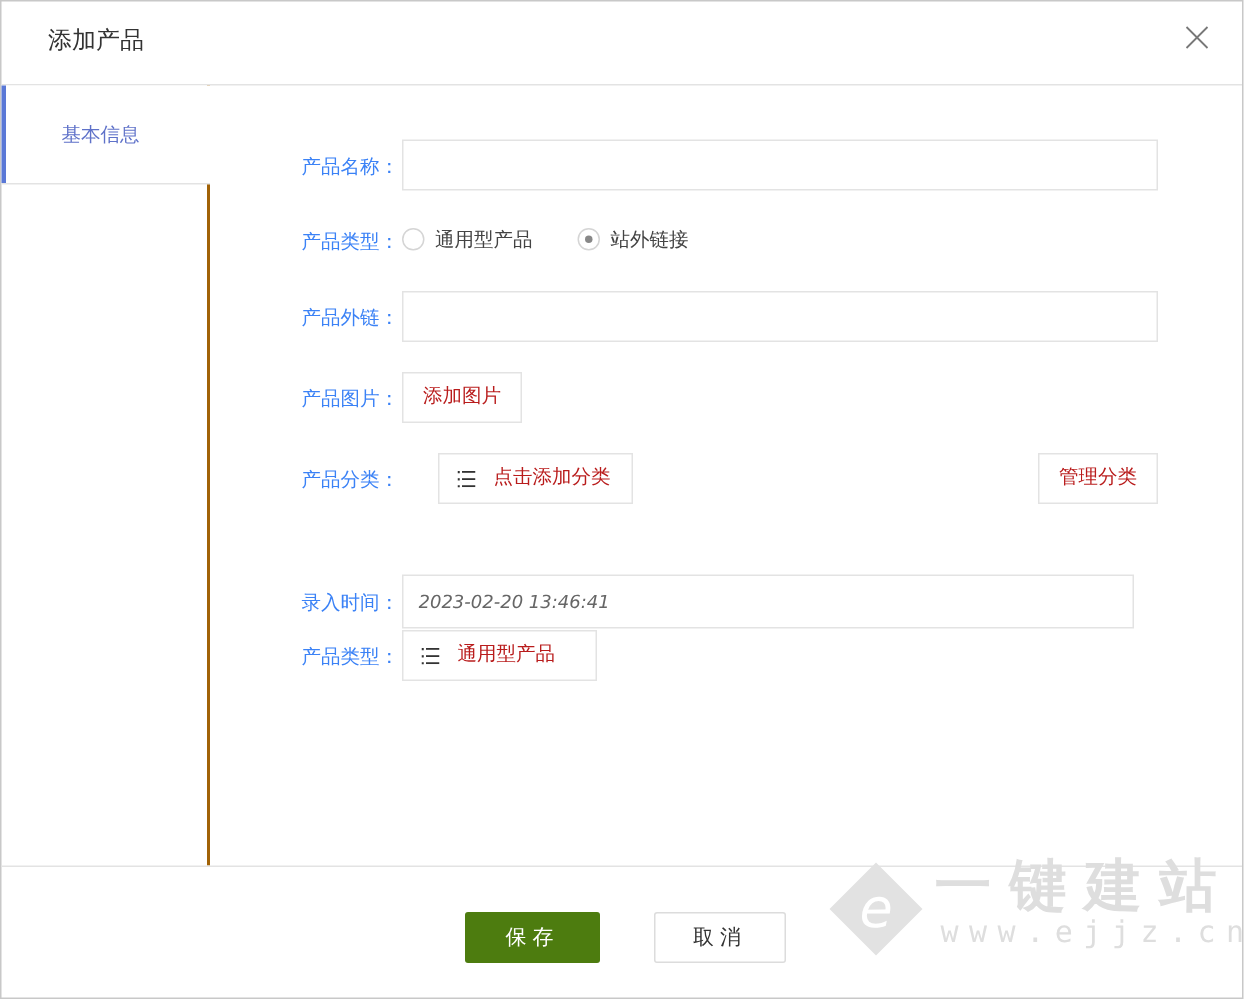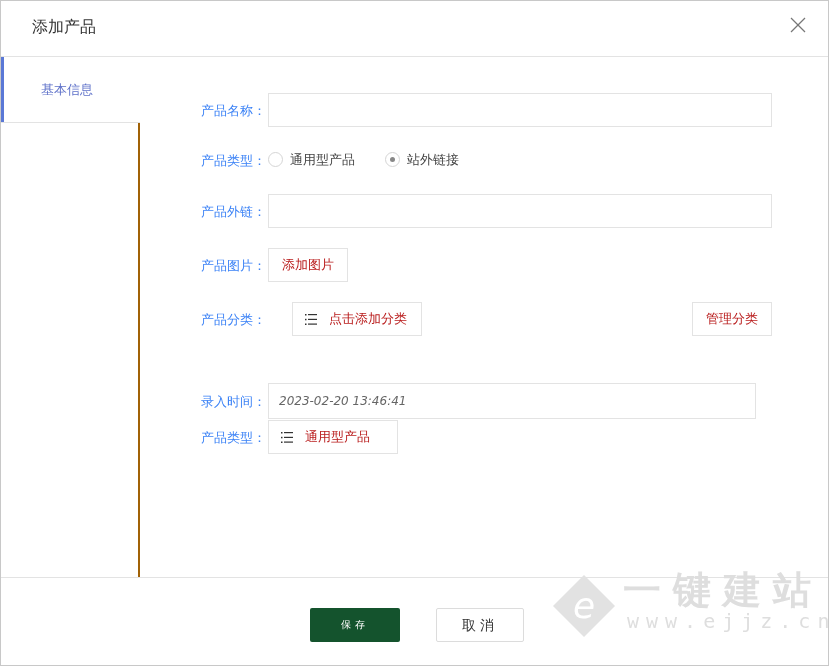--- a/index.html
+++ b/index.html
@@ -71,22 +71,22 @@
       border-radius: 50%; background: #888;
     }
     .radio .radio-label { position: absolute; left: 22px; top: 1px; font-size: 13px; color: #444; }
 
     .footer {
       position: absolute; left: 0; top: 576px; right: 0; bottom: 0;
       border-top: 1px solid #e3e3e3;
     }
     .btn-save {
       position: absolute; left: 309px; top: 30px; width: 90px; height: 34px;
-      background: #14532d; color: #fff; border: none; border-radius: 2px;
-      font-size: 10px; letter-spacing: 4px; cursor: pointer; line-height: 34px; text-align: center;
+      background: #4d7c0f; color: #fff; border: none; border-radius: 2px;
+      font-size: 14px; letter-spacing: 4px; cursor: pointer; line-height: 34px; text-align: center;
       font-family: "DejaVu Sans", "Liberation Sans", sans-serif;
     }
     .btn-cancel {
       position: absolute; left: 435px; top: 30px; width: 88px; height: 34px;
       background: #fff; color: #333; border: 1px solid #dcdcdc; border-radius: 2px;
       font-size: 14px; letter-spacing: 4px; cursor: pointer; line-height: 32px; text-align: center;
       font-family: "DejaVu Sans", "Liberation Sans", sans-serif;
     }
 
     .watermark { position: absolute; left: 550px; top: 566px; width: 270px; height: 76px; pointer-events: none; }

